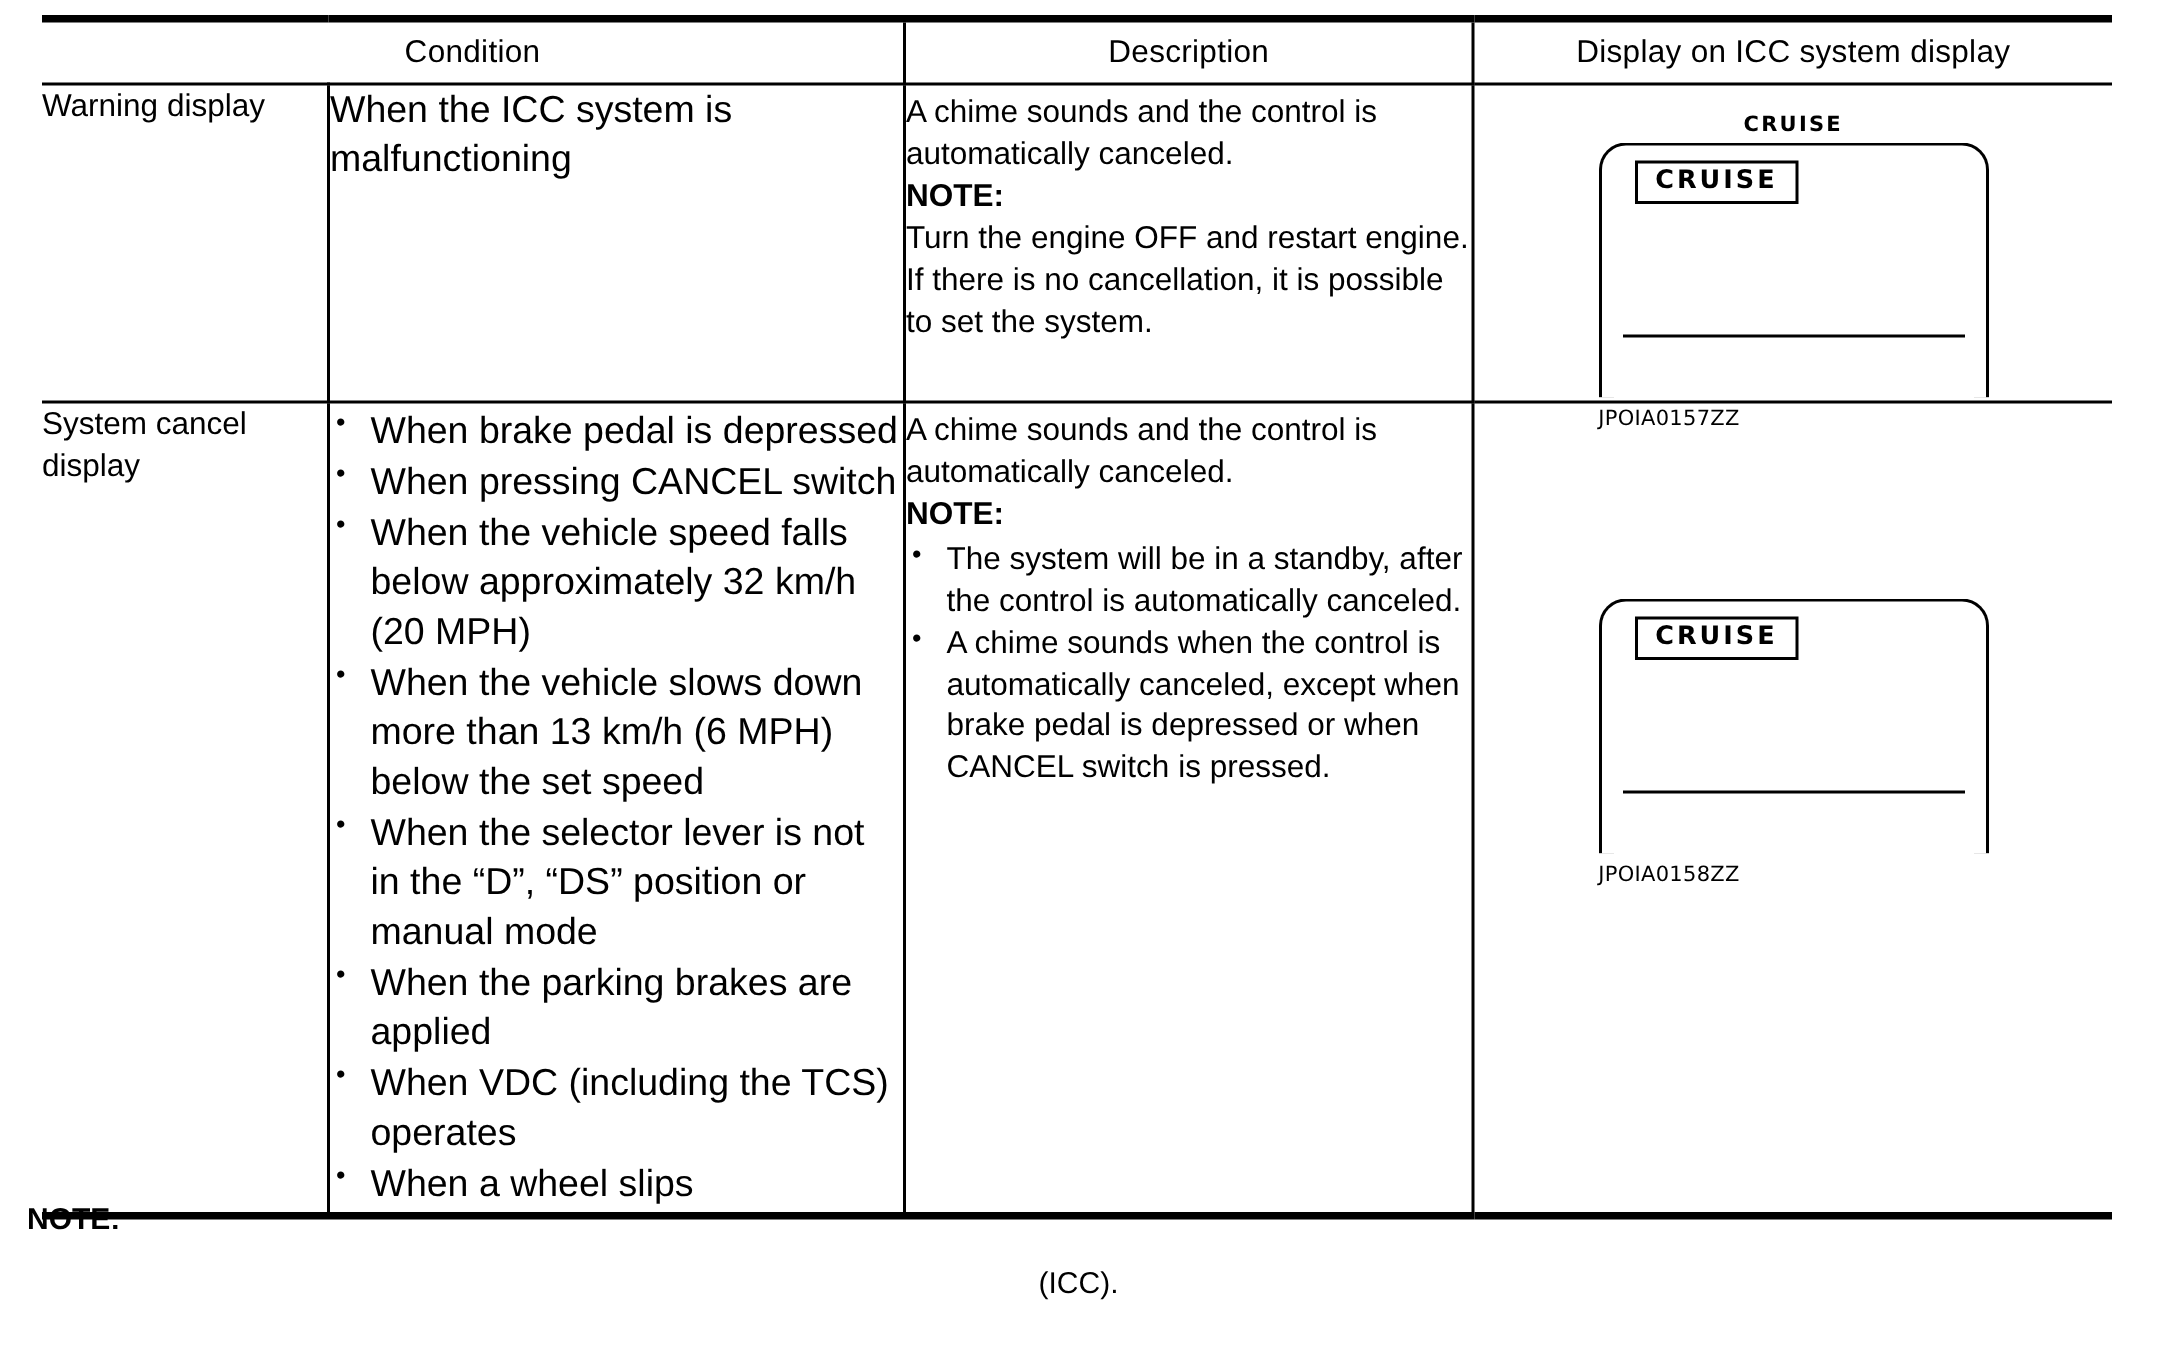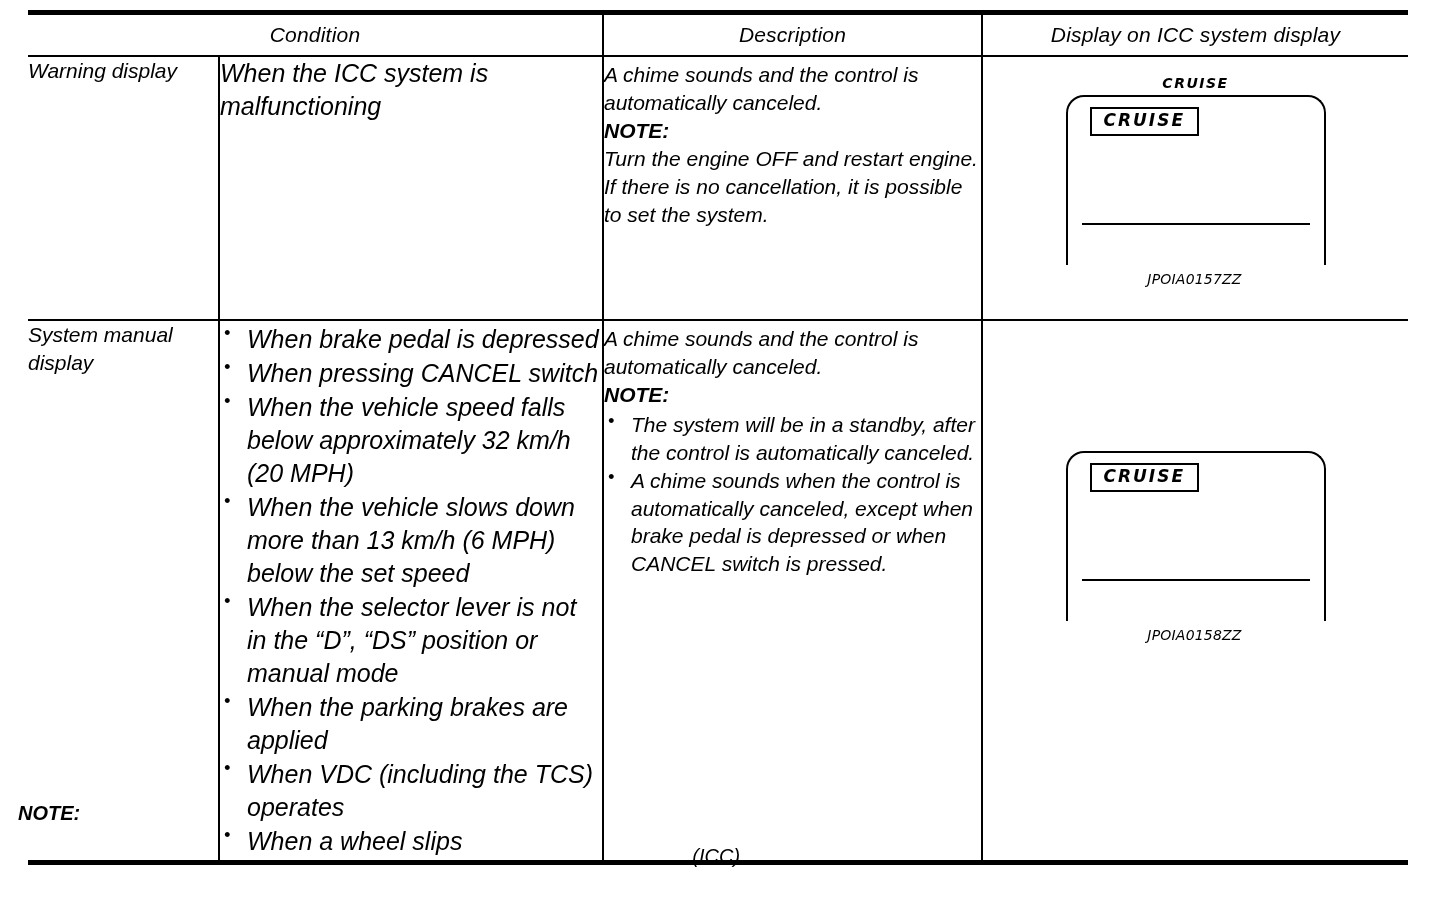--- a/index.html
+++ b/index.html
@@ -12,21 +12,20 @@
     height: 904px;
     font-family: "Liberation Sans", sans-serif;
     color: #000000;
     -webkit-font-smoothing: none;
     overflow: hidden;
   }
   .page {
     position: relative;
     width: 1456px;
     height: 904px;
-    font-style: italic;
   }
 
   
   .tbl {
     position: absolute;
     left: 28px;
     top: 10px;
     width: 1380px;
     border-collapse: collapse;
     table-layout: fixed;
@@ -76,21 +75,21 @@
     line-height: 1.33;
     padding: 0 12px 0 18px;
     vertical-align: middle;
   }
   .c-disp {
     width: 426px;
     vertical-align: middle;
   }
 
   
-  .row1 { height: 264px; }
+  .row1 { height: 212px; }
   .row2 { height: 479px; }
 
   
   ul.bl {
     list-style: none;
     margin: 2px;
     padding: 0;
   }
   ul.bl > li {
     position: relative;
@@ -158,21 +157,21 @@
     line-height: 1.05;
   }
   .hr-line {
     position: absolute;
     left: 14px;
     right: 14px;
     top: 126px;
     border-top: 2px solid #000;
   }
   .code {
-    text-align: center;
+    text-align: left;
     font-size: 14px;
     letter-spacing: 0.2px;
     font-family: "DejaVu Sans", sans-serif;
     margin-top: 6px;
     padding-right: 2px;
   }
 
   
   .footer {
     position: absolute;
@@ -232,21 +231,21 @@
               <div class="cruise-box">CRUISE</div>
               <div class="hr-line"></div>
             </div>
             <div class="code">JPOIA0157ZZ</div>
           </div>
         </div>
       </td>
     </tr>
 
     <tr class="b-row row2">
-      <td class="c-label">System manual display</td>
+      <td class="c-label">System cancel display</td>
       <td class="c-cond">
         <ul class="bl">
           <li>When brake pedal is depressed</li>
           <li>When pressing CANCEL switch</li>
           <li>When the vehicle speed falls below approximately 32 km/h (20 MPH)</li>
           <li>When the vehicle slows down more than 13 km/h (6 MPH) below the set speed</li>
           <li>When the selector lever is not in the “D”, “DS” position or manual mode</li>
           <li>When the parking brakes are applied</li>
           <li>When VDC (including the TCS) operates</li>
           <li>When a wheel slips</li>

